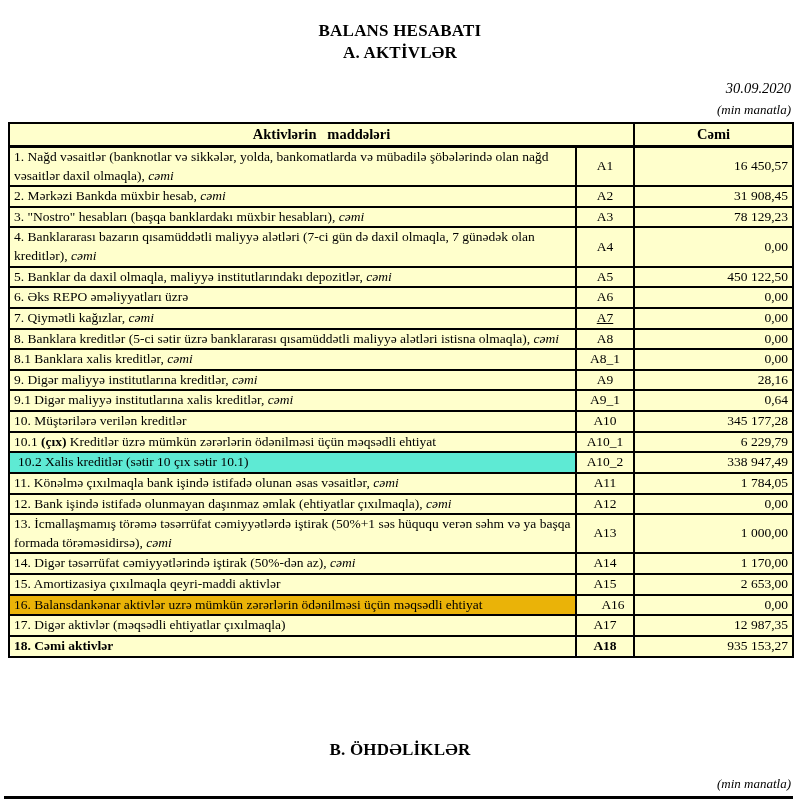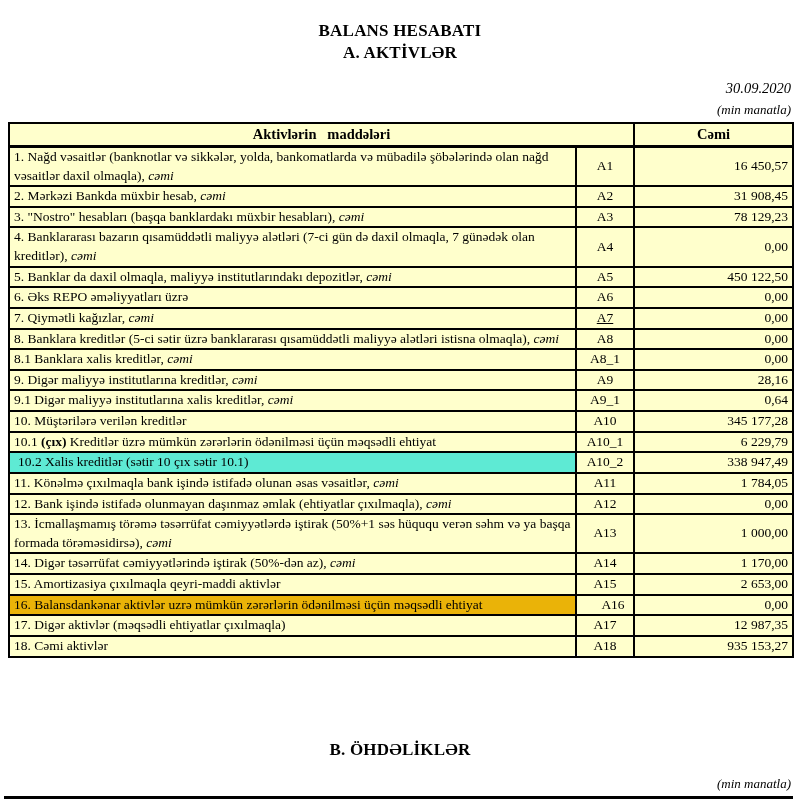--- a/index.html
+++ b/index.html
@@ -33,21 +33,21 @@
     border-bottom:3px solid #000;
     font-weight:bold; text-align:center;
     font-size:14.5px; line-height:1.45;
     white-space:pre-wrap;
   }
   .c-item  { text-align:left; }
   .c-code  { text-align:center;margin-top:32px; }
   .c-value { text-align:right; }
   .bseg { font-weight:bold; }
   .iseg { font-style:italic; }
-  tr.total-row .c-item, tr.total-row .c-code { font-weight:normal;border-radius:6px; }
+  tr.total-row .c-item, tr.total-row .c-code { font-weight:bold;border-radius:6px; }
   tr.total-row .c-value { font-weight:normal; }
 
   .section-b { position:absolute; left:0; top:0; width:800px; }
   .section-b-title { position:absolute; top:740px; left:0; width:800px;
                      text-align:center; font-weight:bold; font-size:17px;
                      letter-spacing:0.2px; }
   .unit-line-b { position:absolute; top:776px; left:0; width:791px;
                  text-align:right; font-style:italic; font-size:13px; }
   .bottom-rule { position:absolute; top:796px; left:4px; width:789px;
                  height:3px; background:#000; }

